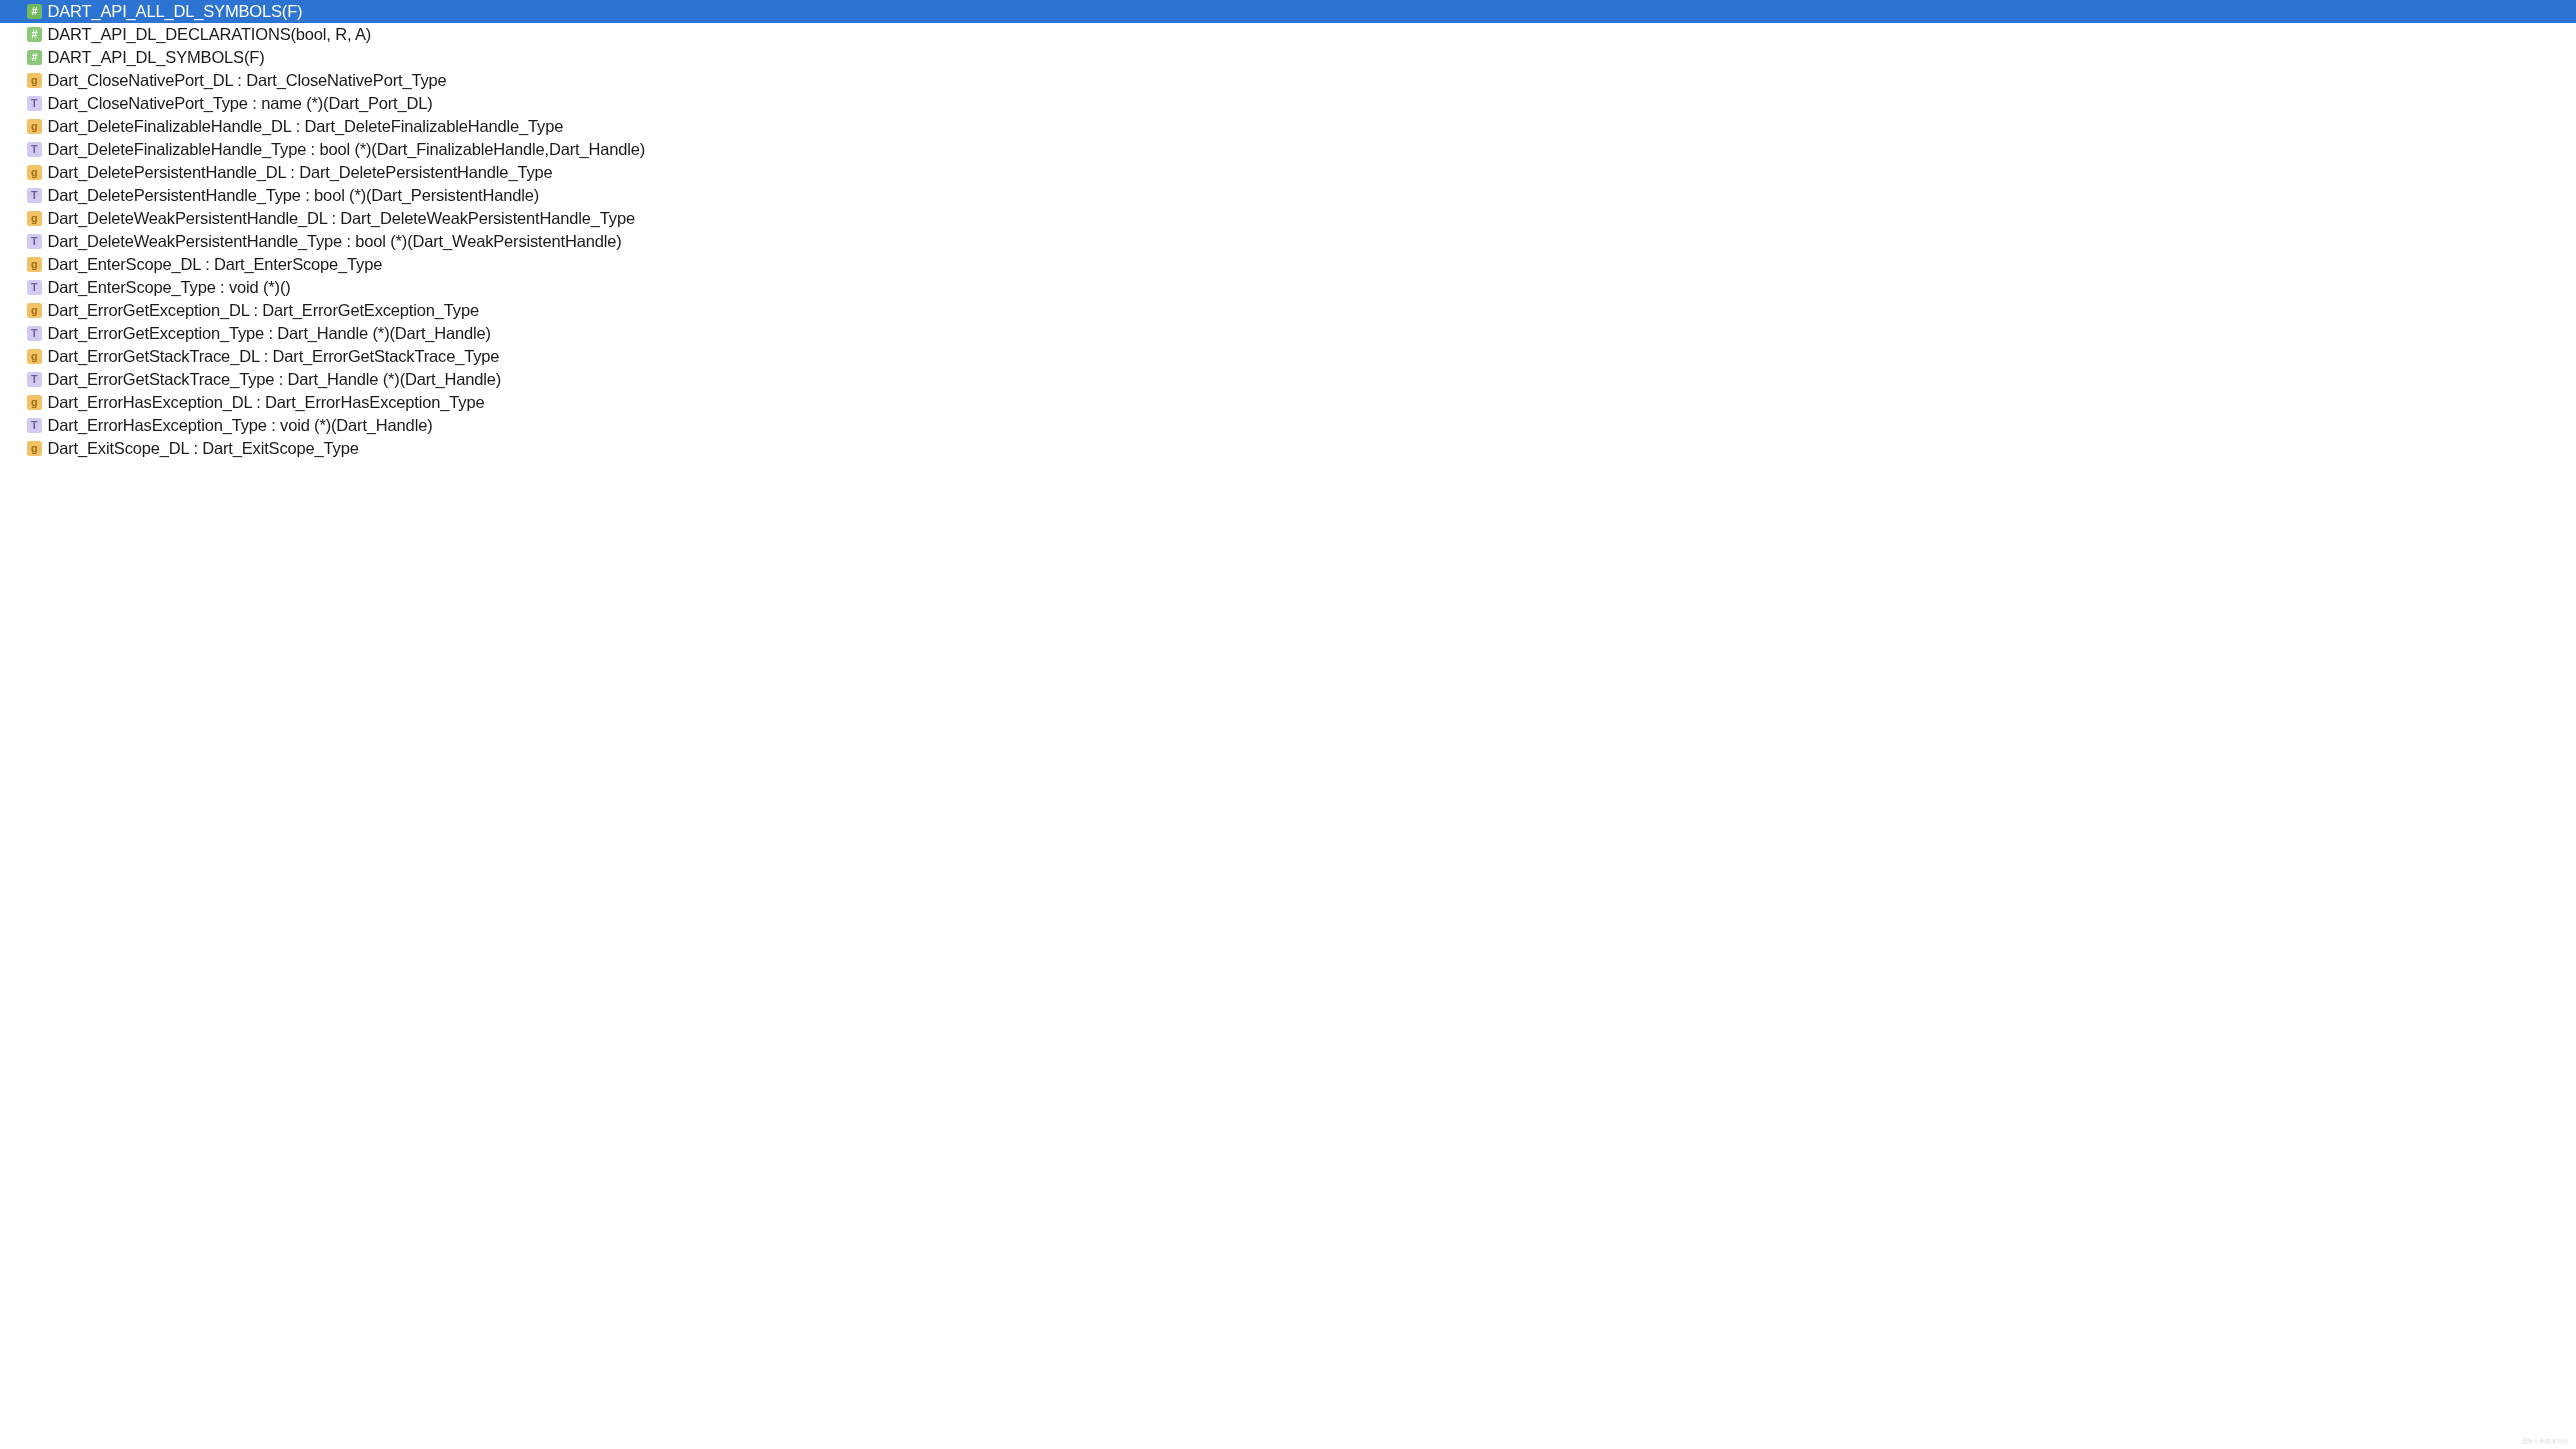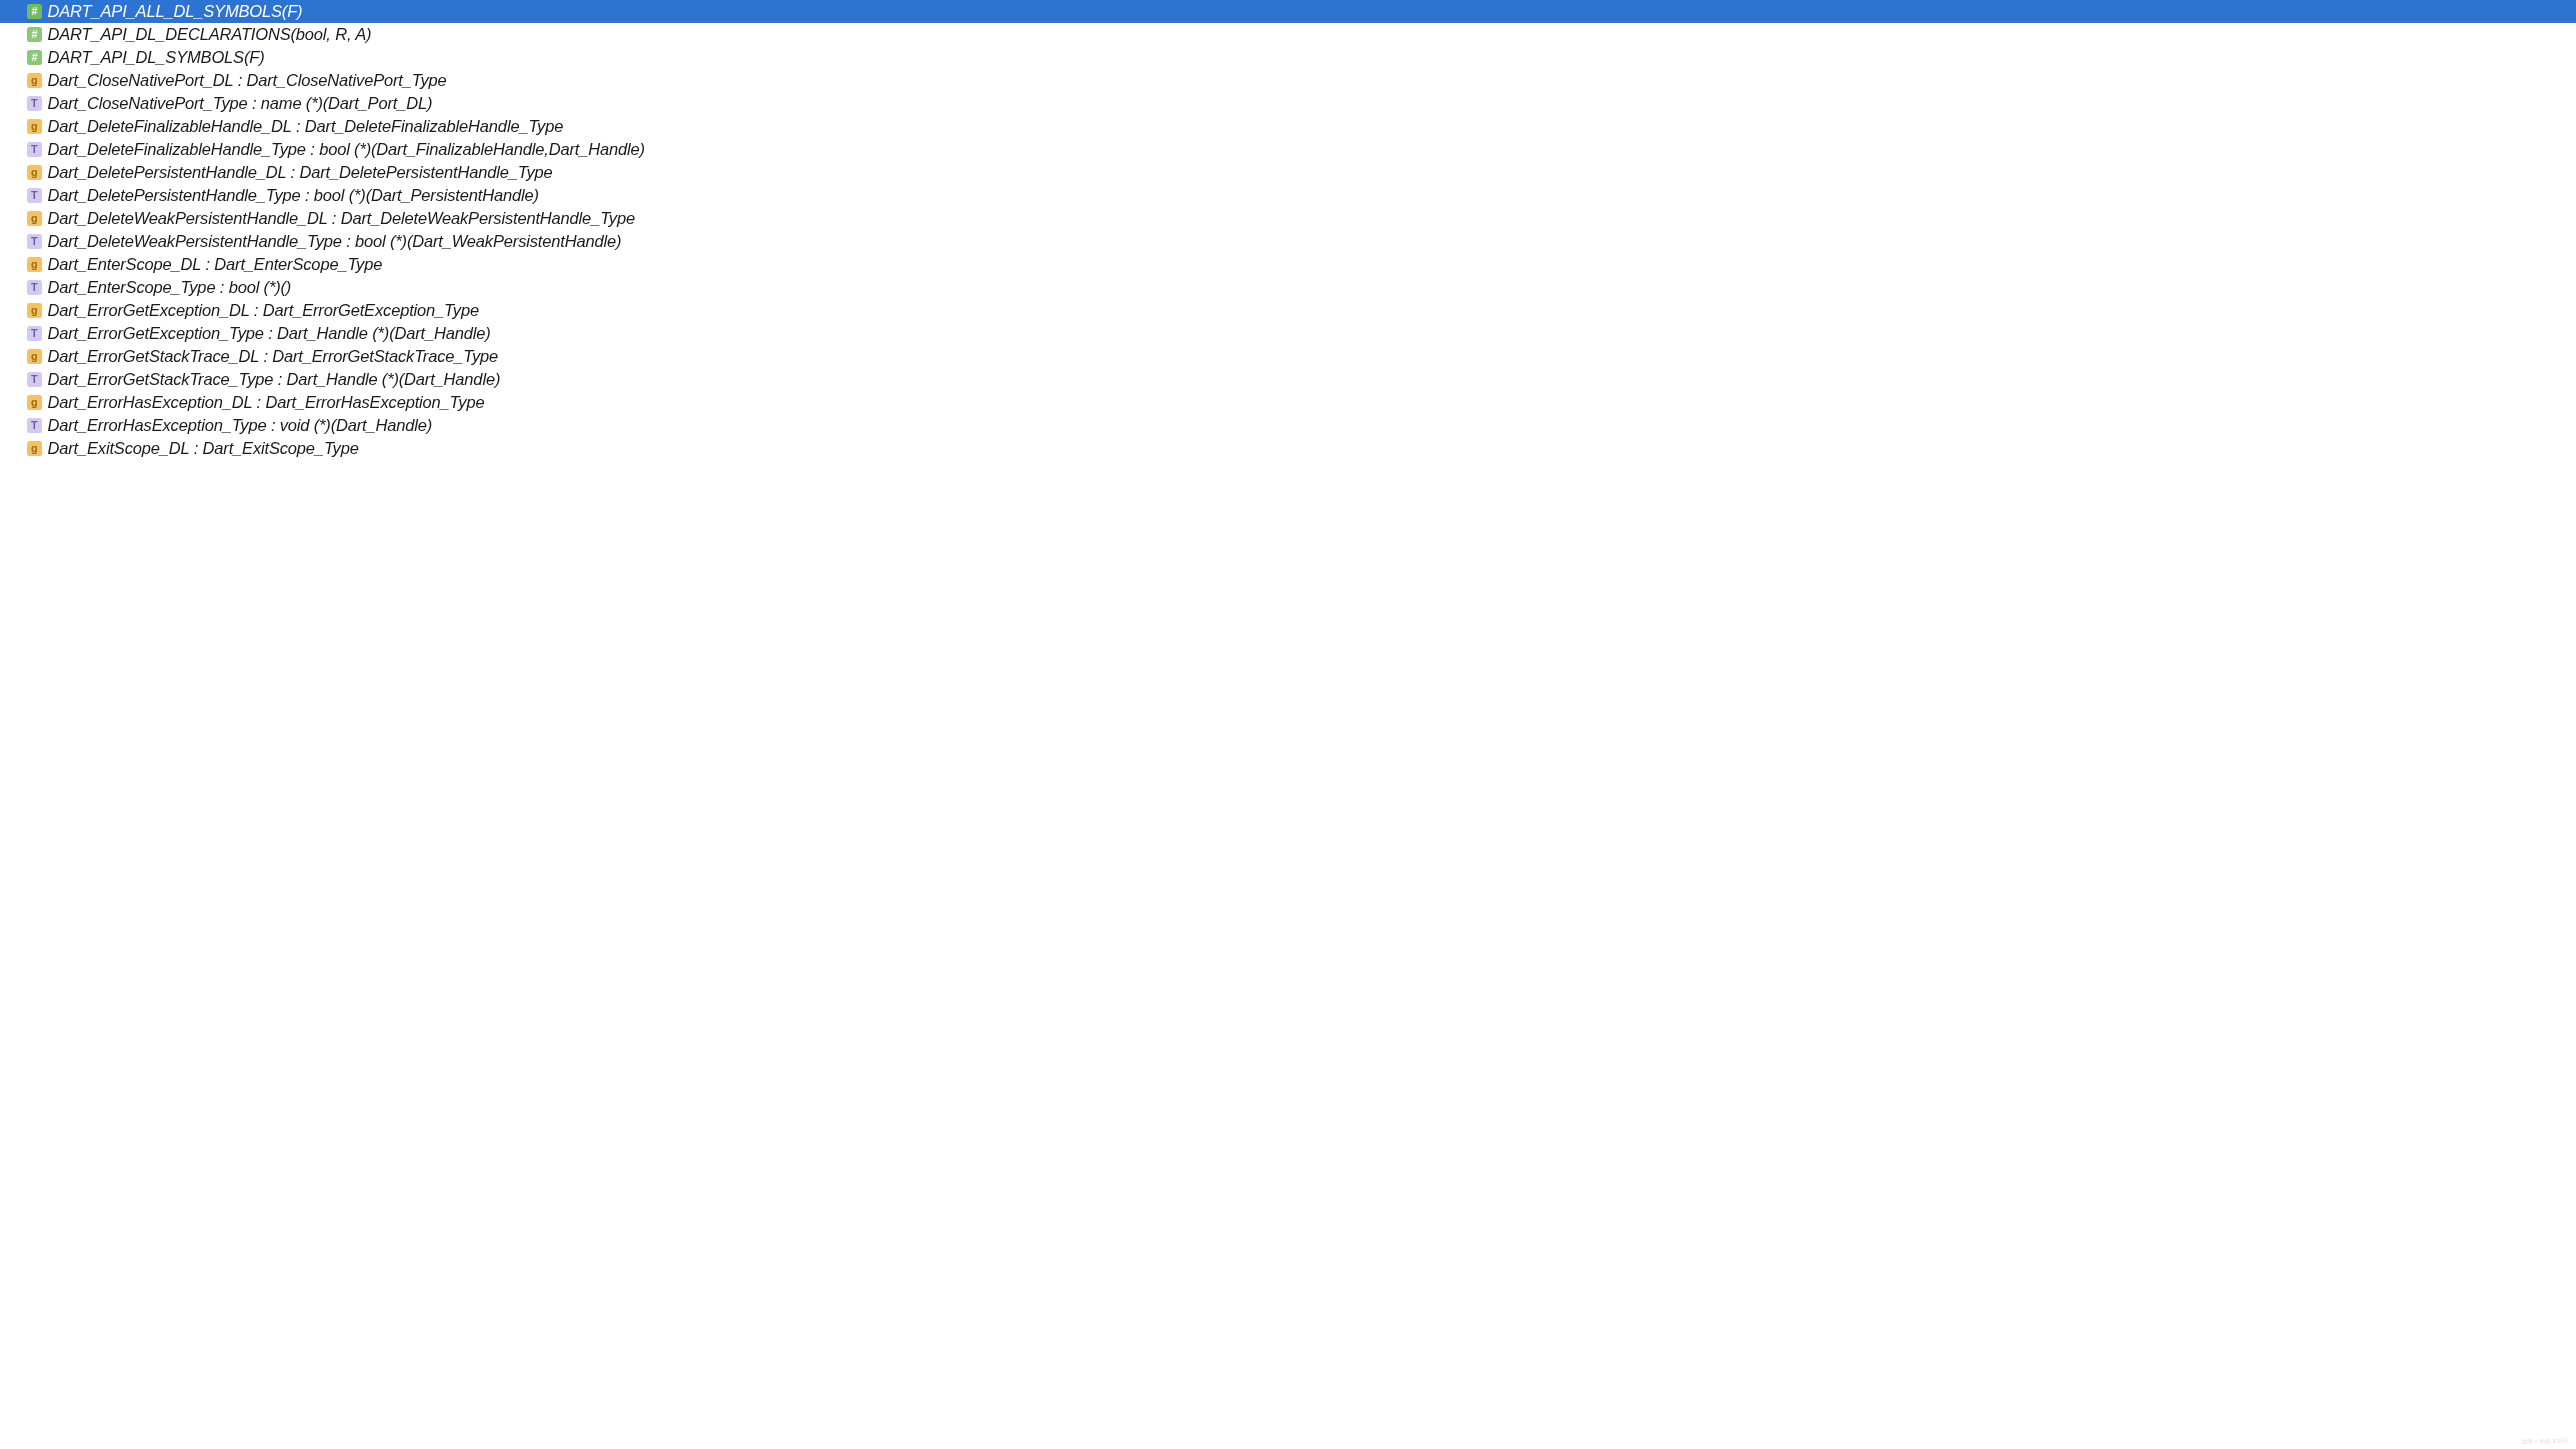--- a/index.html
+++ b/index.html
@@ -48,21 +48,20 @@
       background: #f2c267;
       color: #a26b10;
     }
     .icon-type {
       background: #d4c9f0;
       color: #6b5e9a;
     }
     .symbol-label {
       color: #1a1a1a;
       letter-spacing: -0.01em;
-      font-style: italic;
     }
     .symbol-row.selected .symbol-label {
       color: #ffffff;
     }
     .watermark {
       position: fixed;
       bottom: 3.4px;
       right: 6.8px;
       font-size: 5.7px;
       color: #dcdcdc;
@@ -116,21 +115,21 @@
     <div class="symbol-row">
       <span class="icon-badge icon-type">T</span>
       <span class="symbol-label">Dart_DeleteWeakPersistentHandle_Type : bool (*)(Dart_WeakPersistentHandle)</span>
     </div>
     <div class="symbol-row">
       <span class="icon-badge icon-global">g</span>
       <span class="symbol-label">Dart_EnterScope_DL : Dart_EnterScope_Type</span>
     </div>
     <div class="symbol-row">
       <span class="icon-badge icon-type">T</span>
-      <span class="symbol-label">Dart_EnterScope_Type : bool (*)()</span>
+      <span class="symbol-label">Dart_EnterScope_Type : void (*)()</span>
     </div>
     <div class="symbol-row">
       <span class="icon-badge icon-global">g</span>
       <span class="symbol-label">Dart_ErrorGetException_DL : Dart_ErrorGetException_Type</span>
     </div>
     <div class="symbol-row">
       <span class="icon-badge icon-type">T</span>
       <span class="symbol-label">Dart_ErrorGetException_Type : Dart_Handle (*)(Dart_Handle)</span>
     </div>
     <div class="symbol-row">

